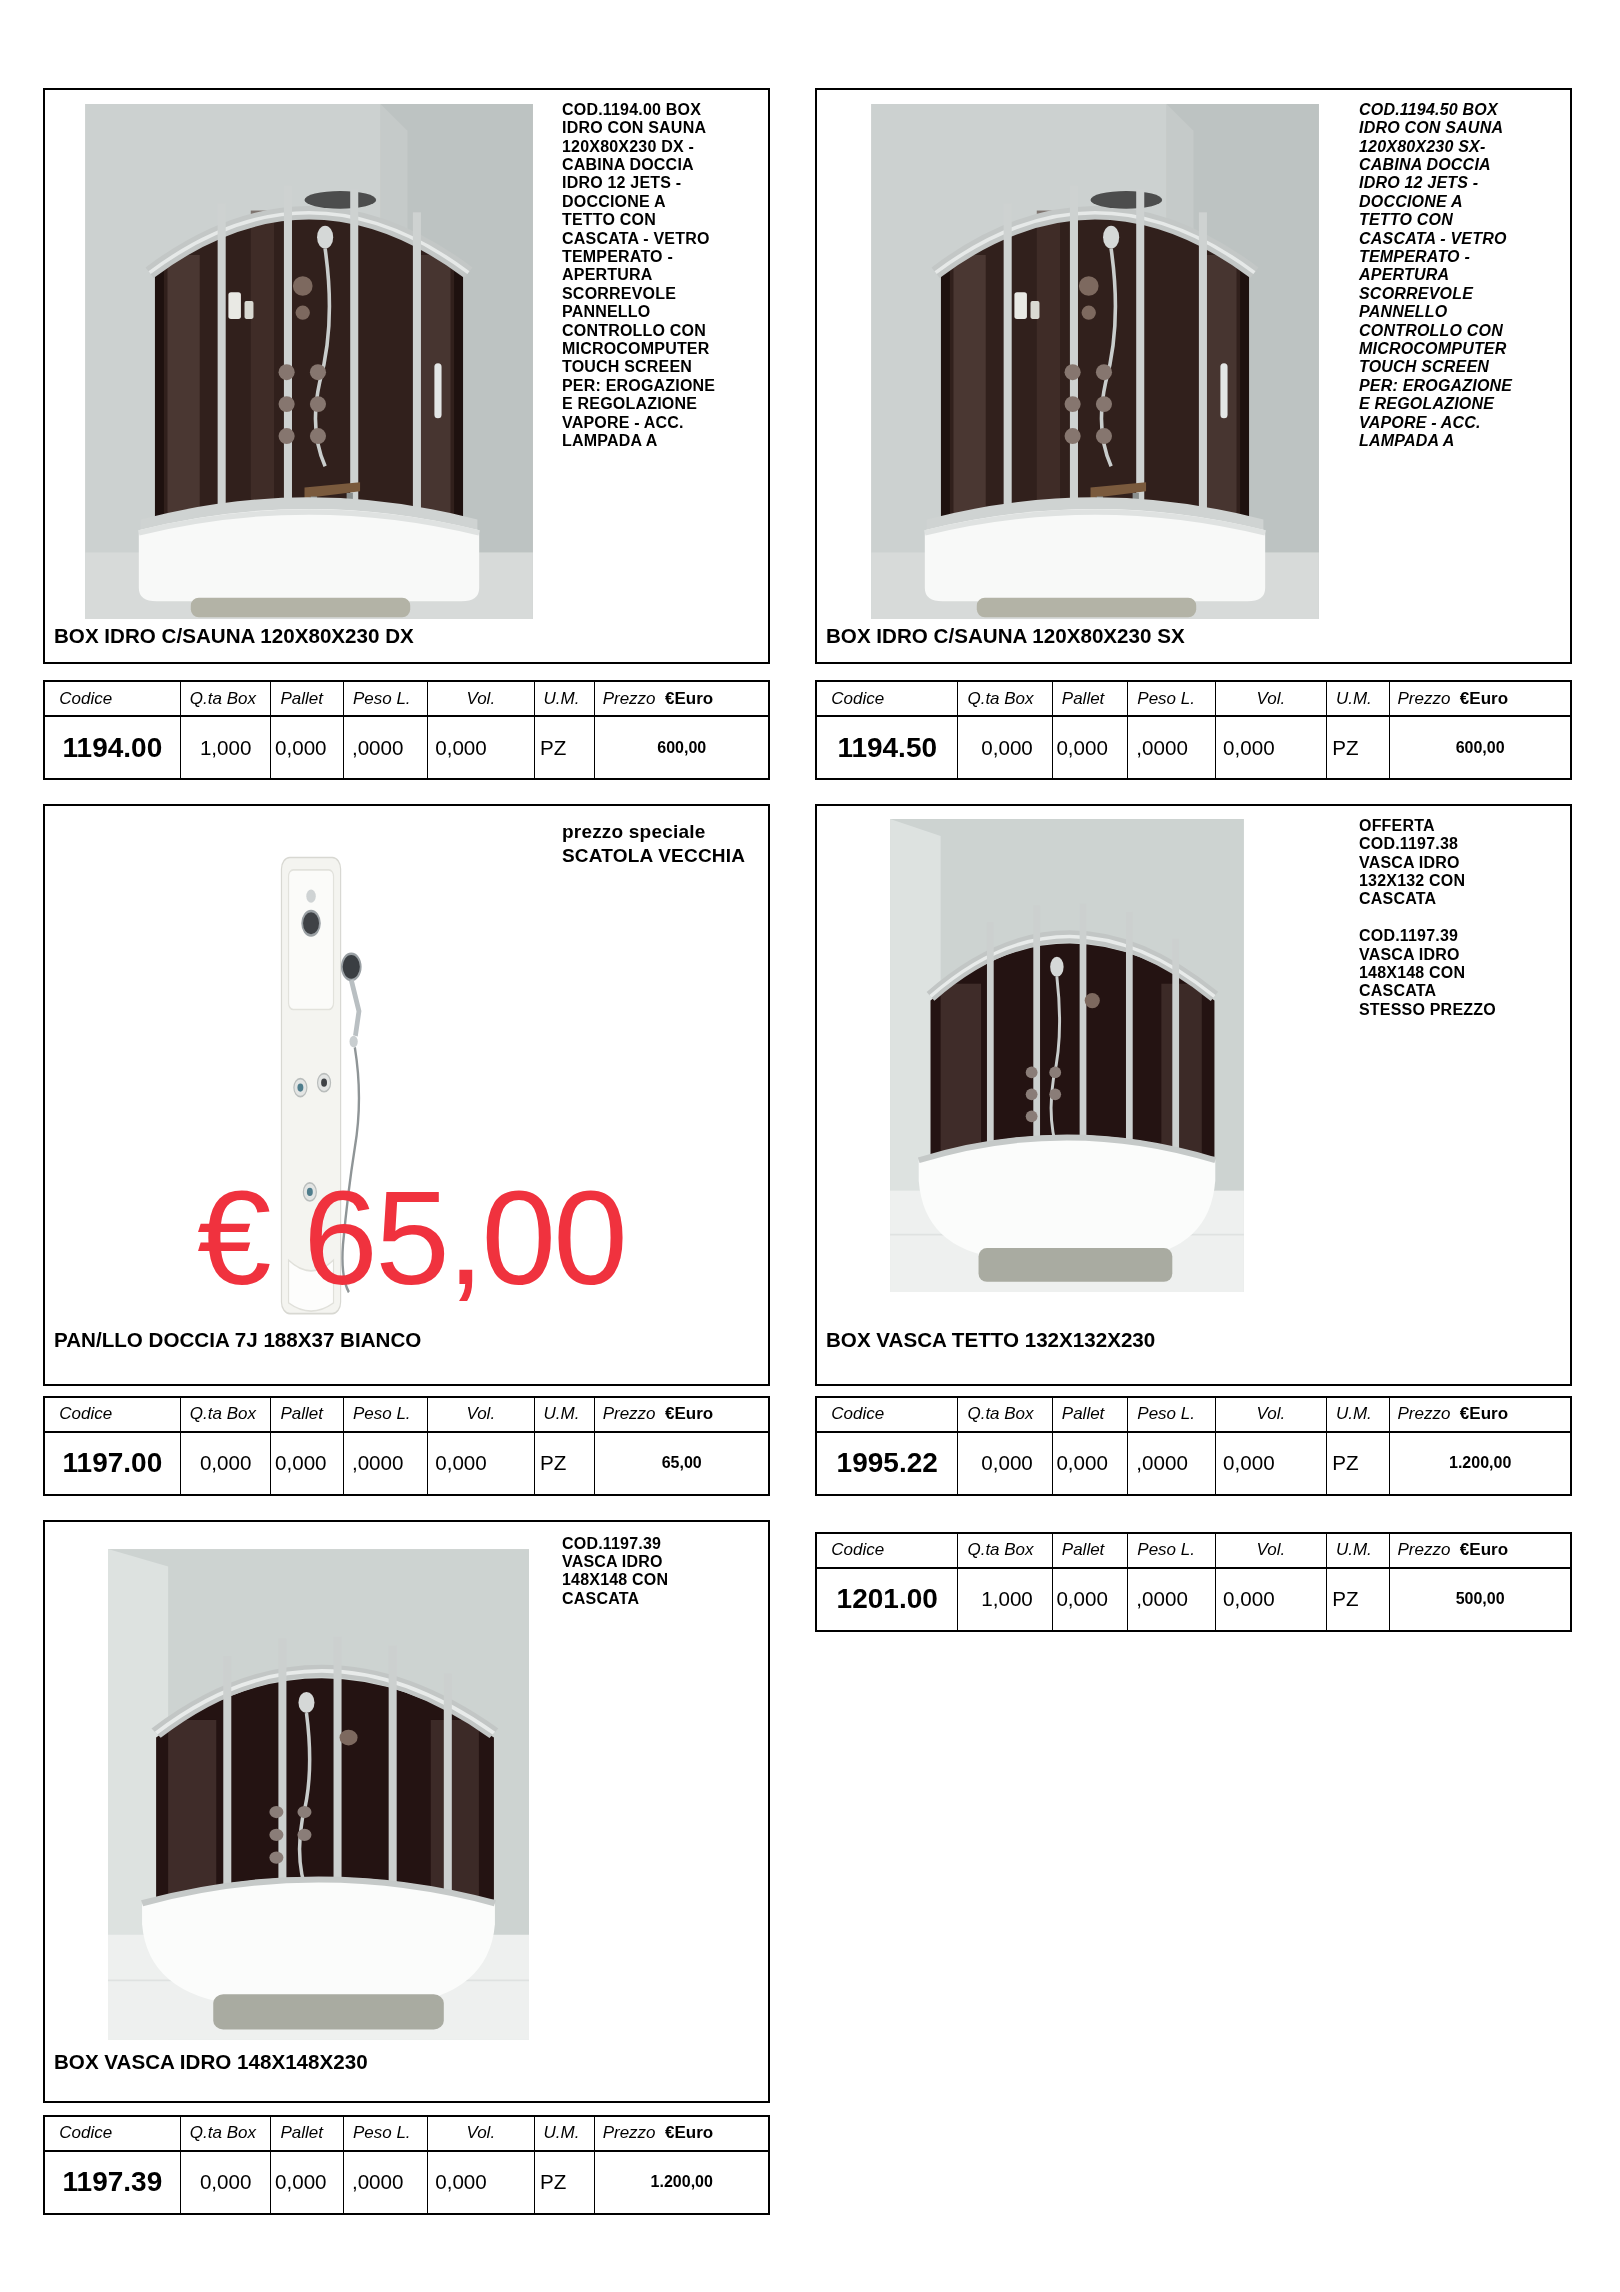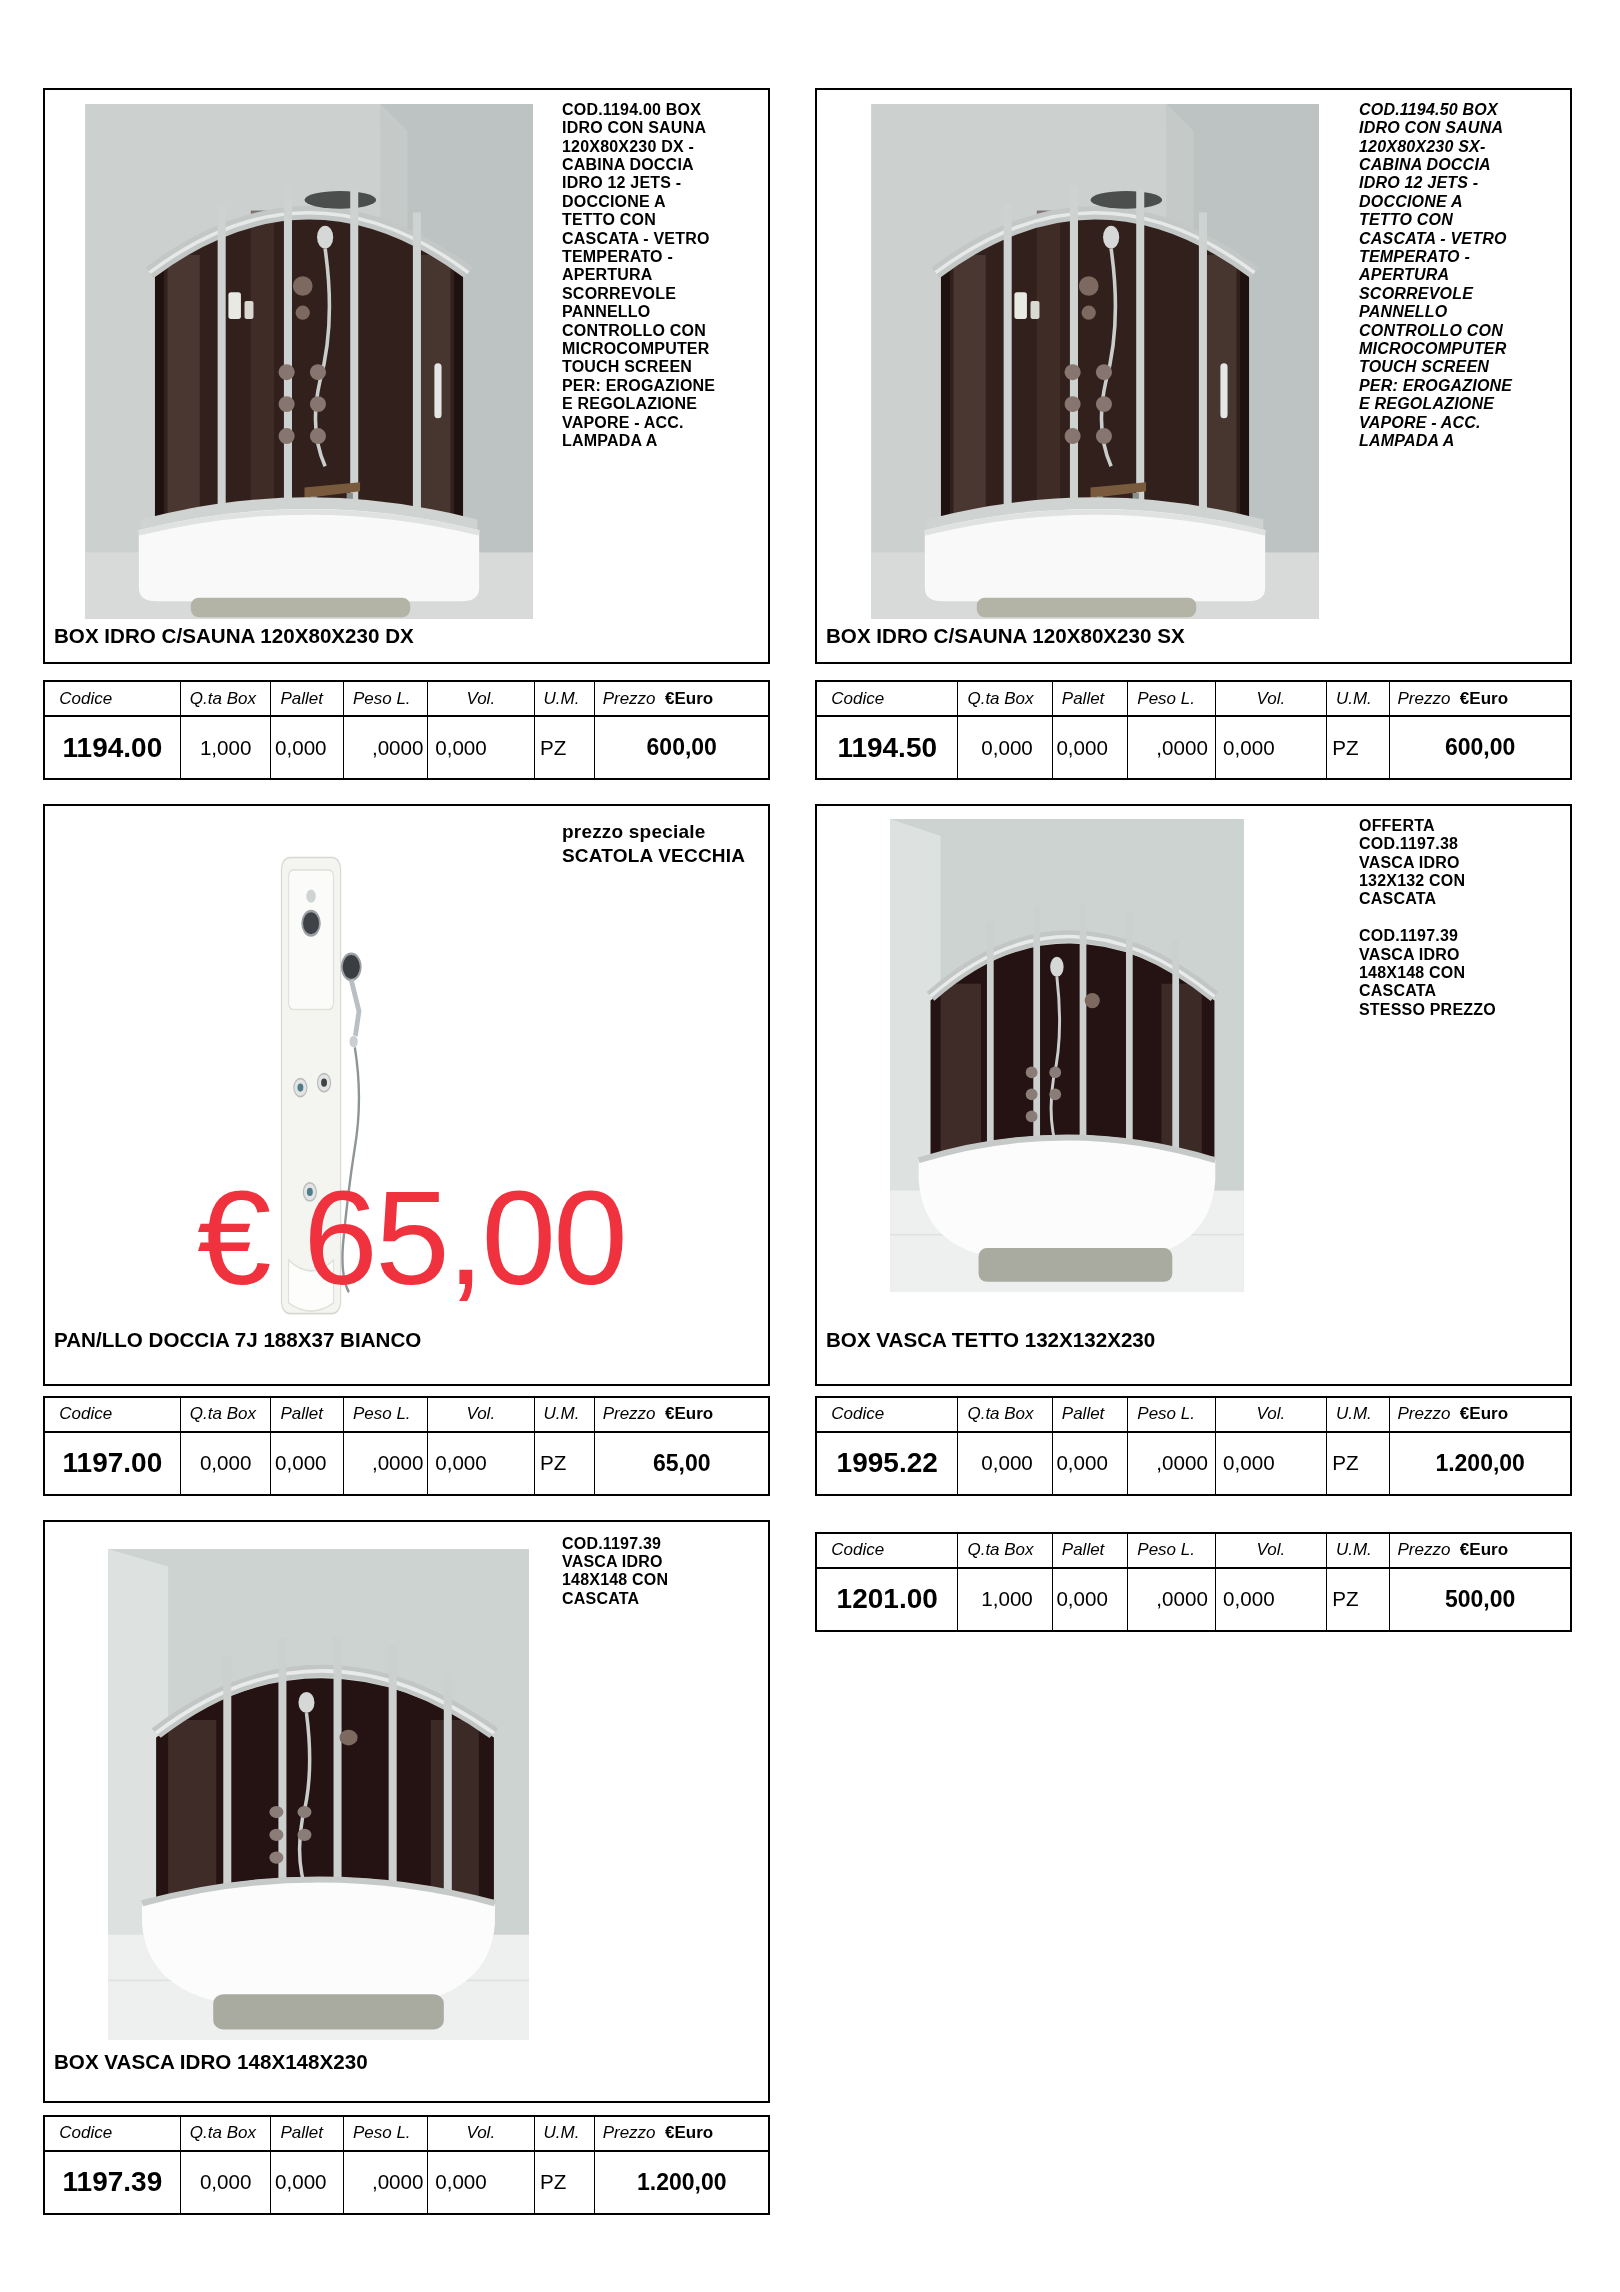--- a/index.html
+++ b/index.html
@@ -40,24 +40,24 @@
   .ptable th{height:33px;font-style:italic;font-weight:normal;font-size:17px;text-align:left;padding-left:9px;}
   .ptable thead th{border-bottom:2.7px solid #000;}
   .ptable td{height:61px;font-size:20.6px;vertical-align:middle;}
   th.th-codice{padding-left:14.3px;}
   th.th-center{text-align:center;padding-left:0;}
   th.th-prezzo{padding-left:7.2px;}
   .heuro{font-style:normal;font-weight:bold;}
   td.v-codice{text-align:center;font-weight:bold;font-size:28px;}
   td.v-right{text-align:right;padding-right:19px;}
   td.v-pallet{text-align:left;padding-left:3.6px;}
-  td.v-peso{text-align:left;padding-left:28px;}
+  td.v-peso{text-align:left;padding-left:8px;}
   td.v-vol{text-align:left;padding-left:7.2px;}
   td.v-um{text-align:left;padding-left:5.4px;}
-  td.v-prezzo{text-align:center;font-weight:bold;font-size:23px;}
+  td.v-prezzo{text-align:center;font-weight:bold;font-size:16px;}
   .defs-hidden{position:absolute;width:0;height:0;overflow:hidden;}
 </style>
 </head>
 <body>
 
 <svg class="defs-hidden" aria-hidden="true">
   <defs>
     <pattern id="mosaicP" width="14" height="14" patternUnits="userSpaceOnUse">
       <rect width="14" height="14" fill="#e3d5a8"></rect>
       <rect x="1" y="1" width="6" height="6" fill="#c49a41"></rect>

